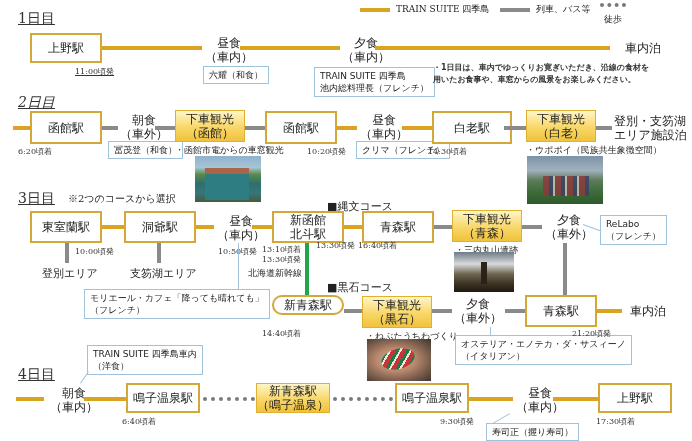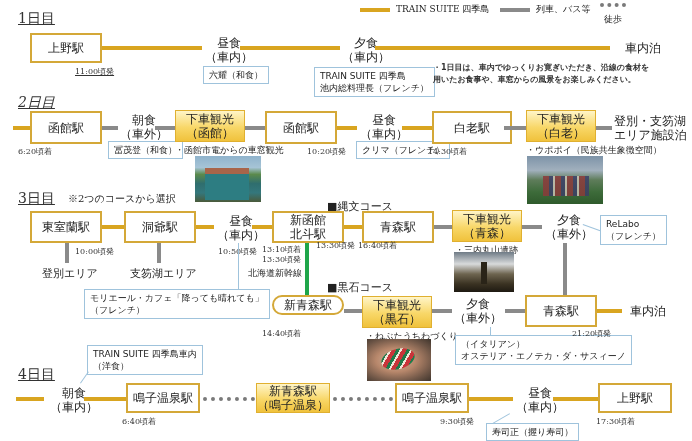--- a/index.html
+++ b/index.html
@@ -208,22 +208,22 @@
 <div class="abs photo" style="left:367px;top:339px;width:64px;height:42px;background:radial-gradient(ellipse at 45% 50%,#d7b8a2 0%,#b7876b 40%,#6d5546 75%,#3e342c 100%);">
   <div style="position:absolute;left:14px;top:10px;width:34px;height:20px;border-radius:50%;background:repeating-linear-gradient(135deg,#c9343a 0 4px,#1f7a4a 4px 7px,#efe6d8 7px 9px);transform:rotate(-15deg);"></div>
 </div>
 <div class="abs hline grey" style="left:432px;top:309px;width:20px;"></div>
 <div class="abs meal" style="left:454px;top:297px;">
     <div>夕食</div>
     <div>（車外）</div>
   </div>
 <div class="abs" style="left:490px;top:327px;width:1px;height:8px;background:#9fc3dc;"></div>
 <div class="abs callout" style="left:455px;top:335px;">
+    <div>オステリア・エノテカ・ダ・サスィーノ</div>
     <div>（イタリアン）</div>
-    <div>オステリア・エノテカ・ダ・サスィーノ</div>
   </div>
 <div class="abs hline grey" style="left:505px;top:309px;width:20px;"></div>
 <div class="abs station" style="left:525px;top:295px;width:72px;height:32px;">
     <span>青森駅</span>
   </div>
 <div class="abs time" style="left:572px;top:328px;">21:20頃発</div>
 <div class="abs hline gold" style="left:597px;top:309px;width:25px;"></div>
 <div class="abs" style="left:630px;top:303px;font-size:12px;">車内泊</div>
 
 <div class="abs callout" style="left:87px;top:345px;">

